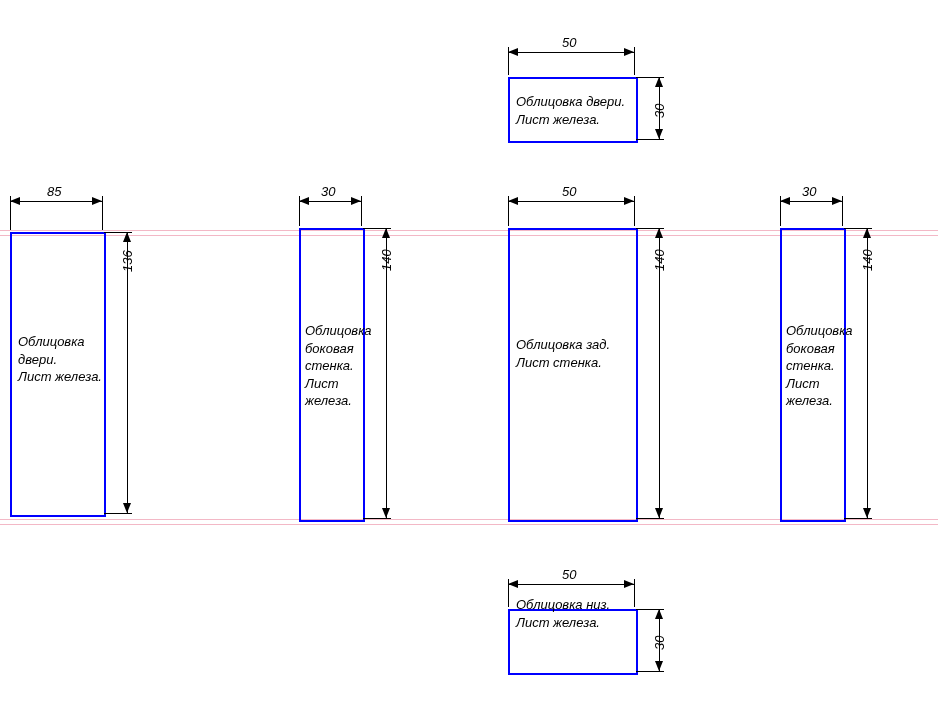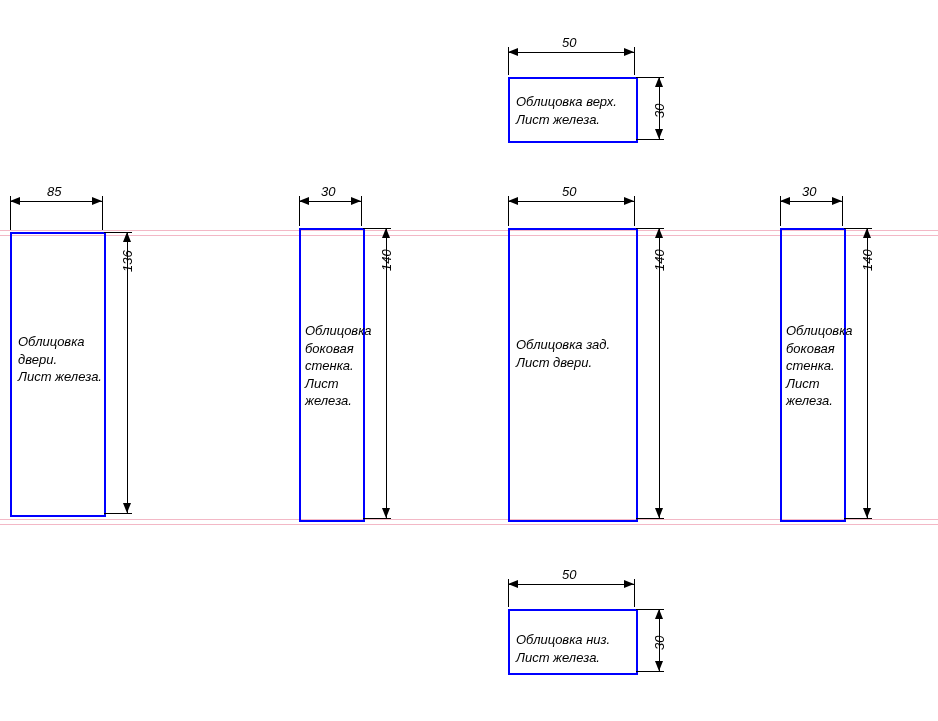--- a/index.html
+++ b/index.html
@@ -67,21 +67,21 @@
 <body>
 
 <div class="canvas">
 
   <div class="hline" style="top:230px;"></div>
   <div class="hline" style="top:235px;"></div>
   <div class="hline" style="top:519px;"></div>
   <div class="hline" style="top:524px;"></div>
 
   <div class="part" style="left:508px; top:77px; width:126px; height:62px;"></div>
-  <div class="part-label" style="left:516px; top:93px;">Облицовка верх.
+  <div class="part-label" style="left:516px; top:93px;">Облицовка двери.
 Лист железа.</div>
 
   <div class="dim-ext-v" style="left:508px; top:47px; height:28px;"></div>
   <div class="dim-ext-v" style="left:634px; top:47px; height:28px;"></div>
   <div class="dim-line dim-h" style="left:508px; top:52px; width:126px;"></div>
   <div class="arr arr-l" style="left:508px; top:48px;"></div>
   <div class="arr arr-r" style="left:624px; top:48px;"></div>
   <div class="dim-text" style="left:562px; top:35px;">50</div>
 
   <div class="dim-ext-h" style="left:636px; top:77px; width:28px;"></div>
@@ -126,21 +126,21 @@
 
   <div class="dim-ext-h" style="left:363px; top:228px; width:28px;"></div>
   <div class="dim-ext-h" style="left:363px; top:518px; width:28px;"></div>
   <div class="dim-line dim-v" style="left:386px; top:228px; height:290px;"></div>
   <div class="arr arr-u" style="left:382px; top:228px;"></div>
   <div class="arr arr-d" style="left:382px; top:508px;"></div>
   <div class="dim-text dim-text-v" style="left:379px; top:271px;">140</div>
 
   <div class="part" style="left:508px; top:228px; width:126px; height:290px;"></div>
   <div class="part-label" style="left:516px; top:336px;">Облицовка зад.
-Лист двери.</div>
+Лист стенка.</div>
 
   <div class="dim-ext-v" style="left:508px; top:196px; height:30px;"></div>
   <div class="dim-ext-v" style="left:634px; top:196px; height:30px;"></div>
   <div class="dim-line dim-h" style="left:508px; top:201px; width:126px;"></div>
   <div class="arr arr-l" style="left:508px; top:197px;"></div>
   <div class="arr arr-r" style="left:624px; top:197px;"></div>
   <div class="dim-text" style="left:562px; top:184px;">50</div>
 
   <div class="dim-ext-h" style="left:636px; top:228px; width:28px;"></div>
   <div class="dim-ext-h" style="left:636px; top:518px; width:28px;"></div>
@@ -164,21 +164,21 @@
   <div class="dim-text" style="left:802px; top:184px;">30</div>
 
   <div class="dim-ext-h" style="left:844px; top:228px; width:28px;"></div>
   <div class="dim-ext-h" style="left:844px; top:518px; width:28px;"></div>
   <div class="dim-line dim-v" style="left:867px; top:228px; height:290px;"></div>
   <div class="arr arr-u" style="left:863px; top:228px;"></div>
   <div class="arr arr-d" style="left:863px; top:508px;"></div>
   <div class="dim-text dim-text-v" style="left:860px; top:271px;">140</div>
 
   <div class="part" style="left:508px; top:609px; width:126px; height:62px;"></div>
-  <div class="part-label" style="left:516px; top:631px;">Облицовка низ.
+  <div class="part-label" style="left:516px; top:596px;">Облицовка низ.
 Лист железа.</div>
 
   <div class="dim-ext-v" style="left:508px; top:579px; height:28px;"></div>
   <div class="dim-ext-v" style="left:634px; top:579px; height:28px;"></div>
   <div class="dim-line dim-h" style="left:508px; top:584px; width:126px;"></div>
   <div class="arr arr-l" style="left:508px; top:580px;"></div>
   <div class="arr arr-r" style="left:624px; top:580px;"></div>
   <div class="dim-text" style="left:562px; top:567px;">50</div>
 
   <div class="dim-ext-h" style="left:636px; top:609px; width:28px;"></div>

